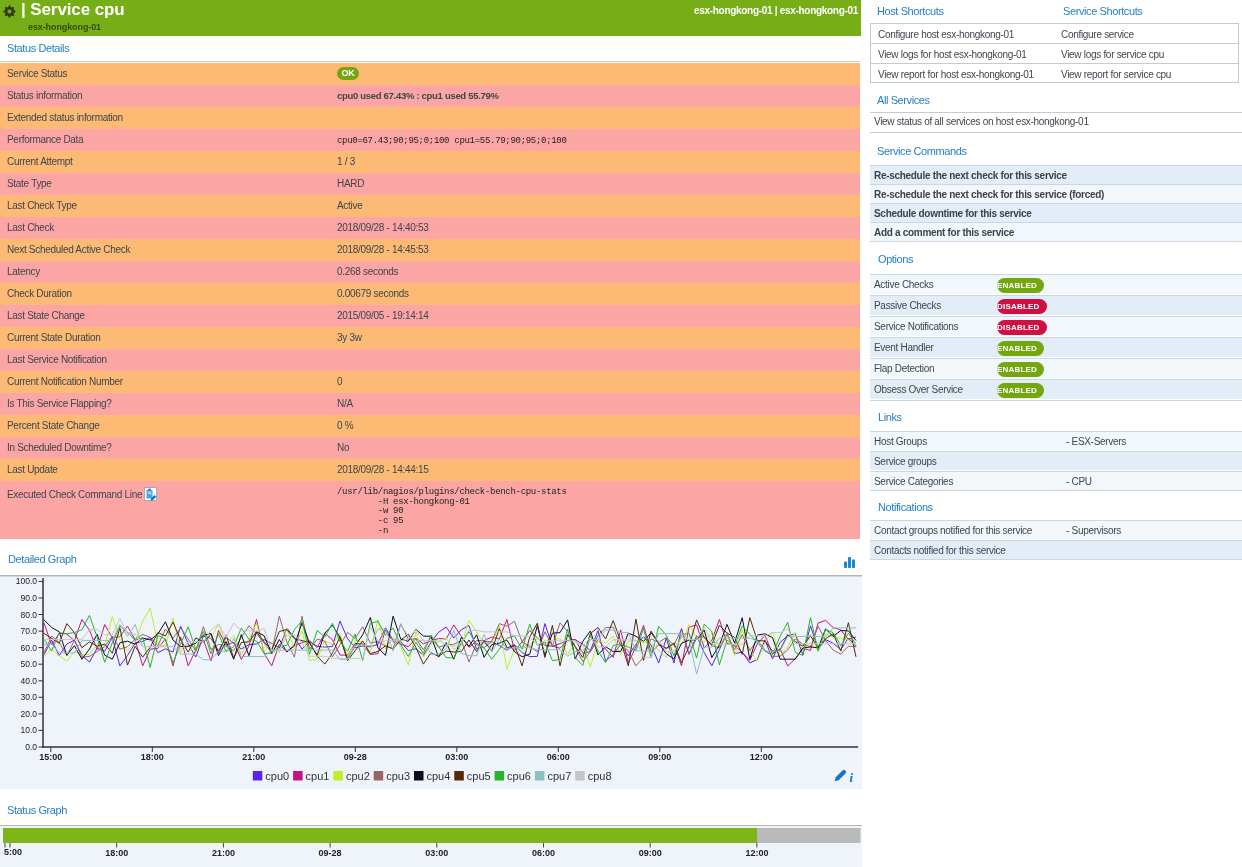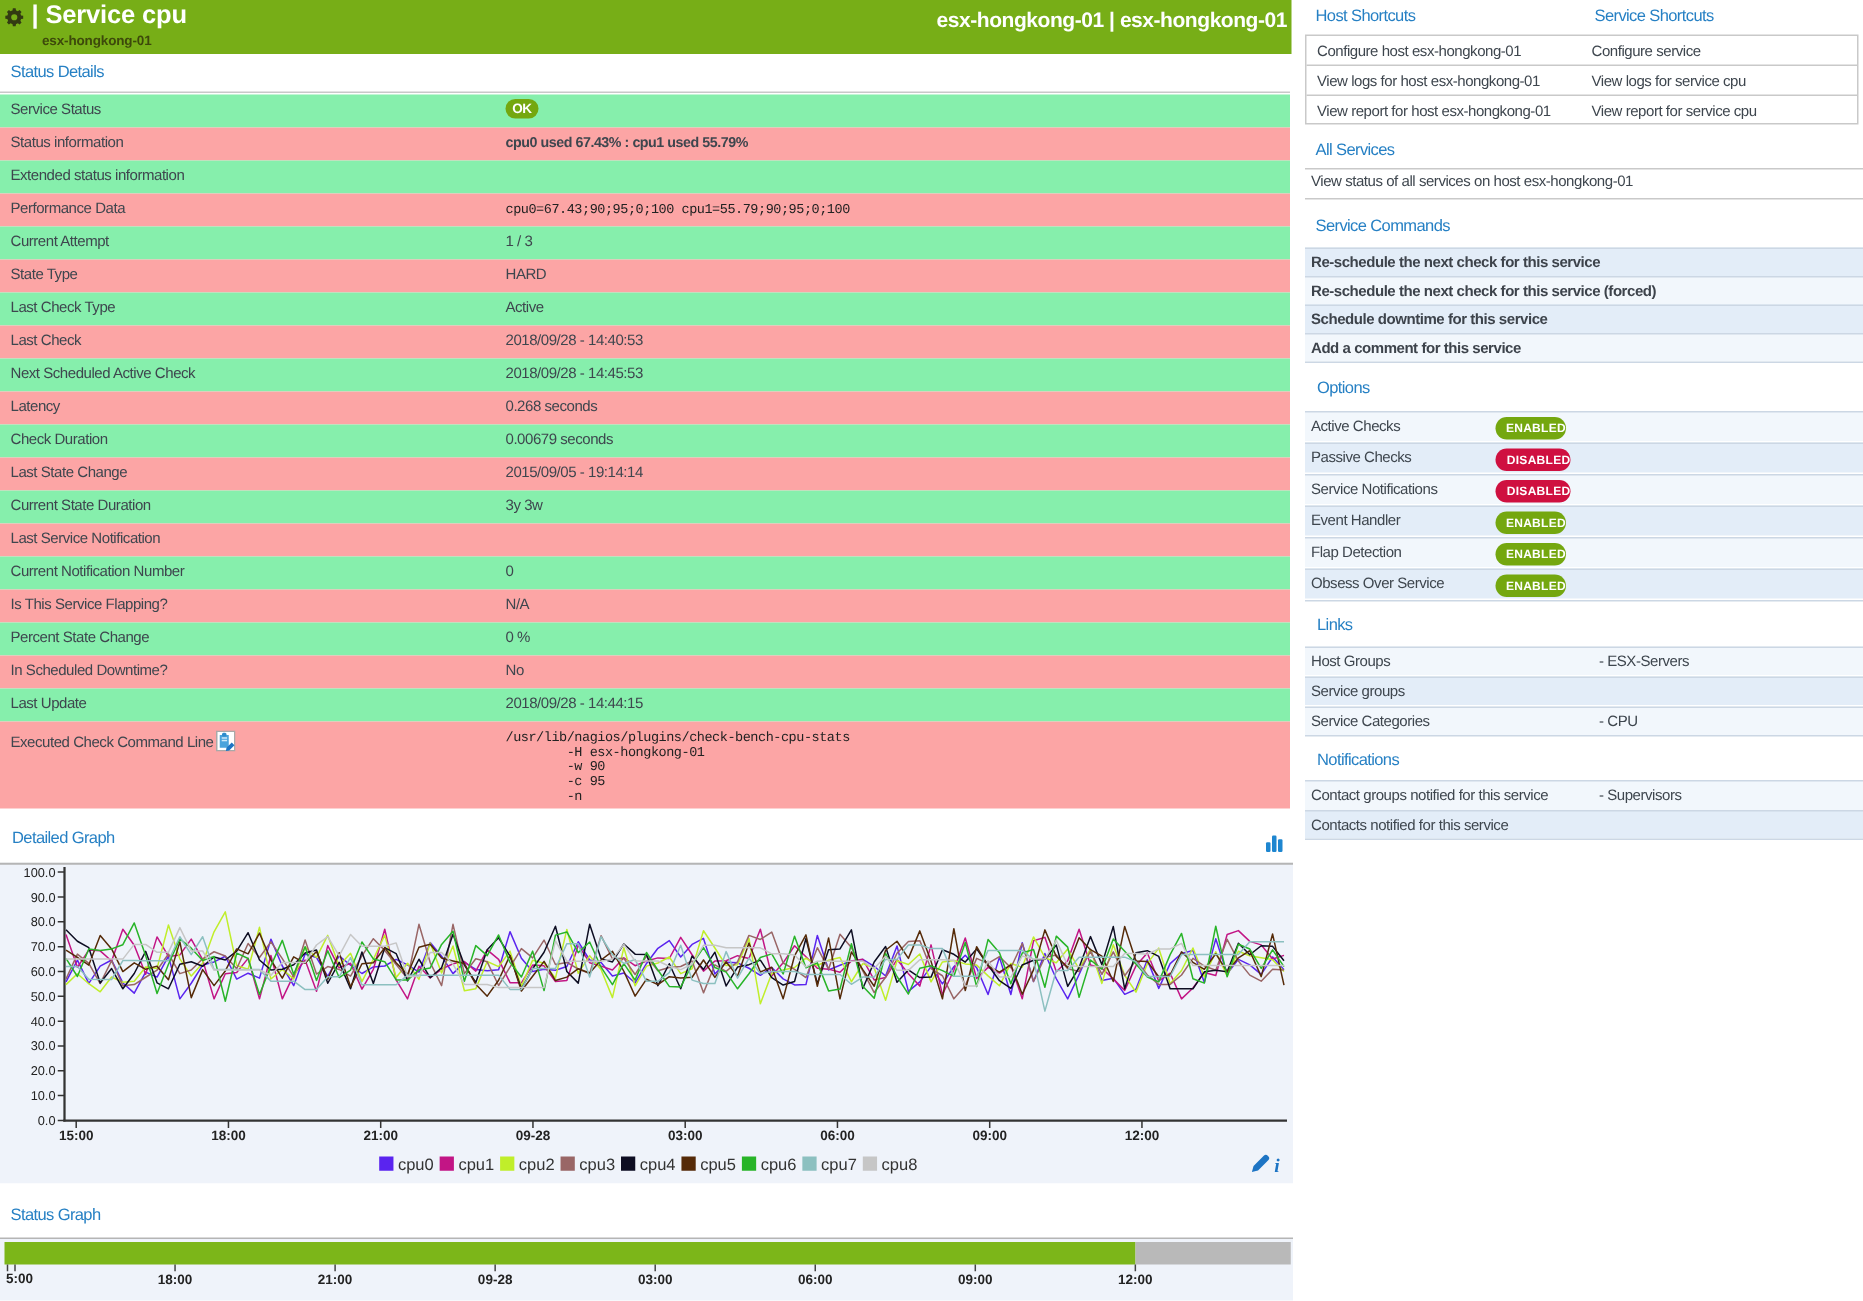--- a/index.html
+++ b/index.html
@@ -1,41 +1,41 @@
 <!DOCTYPE html>
 <html><head><meta charset="utf-8"><style>
 *{margin:0;padding:0;box-sizing:border-box}
 html,body{width:1242px;height:867px;background:#fff;overflow:hidden;
 font-family:"Liberation Sans",sans-serif}
 .abs{position:absolute}
 #hdr{position:absolute;left:0;top:0;width:861px;height:36px;background:#77ae17}
 #hdr .t1{position:absolute;left:21px;top:3px;font-size:17px;line-height:13px;font-weight:bold;color:#fff;letter-spacing:-0.1px}
 #hdr .t2{position:absolute;left:28px;top:22px;font-size:9px;font-weight:bold;color:#3d490b;letter-spacing:-0.1px}
-#hdr .t3{position:absolute;right:3px;top:5px;font-size:14px;font-weight:bold;color:#fff;letter-spacing:-0.3px}
+#hdr .t3{position:absolute;right:3px;top:5px;font-size:10px;font-weight:bold;color:#fff;letter-spacing:-0.3px}
 .ttl{position:absolute;font-size:11px;letter-spacing:-0.4px;color:#2680c4}
 .lr{position:absolute;left:0;width:860px;height:22px;line-height:22px;font-size:10px;letter-spacing:-0.3px;color:#3e464e}
-.lr.a{background:#86efac}
+.lr.a{background:#fdba74}
 .lr.b{background:#fca5a5}
 .lr .lab{position:absolute;left:7px;top:0}
 .lr .val{position:absolute;left:337px;top:0}
 .mono,.cmd{font-family:"Liberation Mono",monospace;font-size:9px;color:#222}
 .cmd{position:absolute;left:337px;top:7px;line-height:9.7px}
 .pill{display:inline-block;background:#74a70f;color:#fff;font-size:9px;font-weight:bold;
 width:22px;height:13px;line-height:13px;text-align:center;border-radius:7px;vertical-align:1px}
 #right{position:absolute;left:870px;top:0;width:372px;height:867px;font-size:10px;letter-spacing:-0.3px;color:#3e464e}
 .shr{position:absolute;left:0;width:367px;height:19px;line-height:19px;border-bottom:1px solid #c9c9c9}
 .shr:last-child{border-bottom:none}
 .shr span{position:absolute;top:0}
 .rr{position:absolute;left:0;width:372px;padding-left:4px;border-top:1px solid #ccd7e4}
 .rr.ra{background:#e3edf8}
 .rr.rb{background:#f2f7fc}
 .rr b{color:#3d434b}
 .rv{position:absolute;left:196px;top:0}
 .pill2{position:absolute;left:127px;top:3px;height:15px;line-height:15px;border-radius:8px;
-color:#fff;font-size:8px;font-weight:bold;text-align:right;letter-spacing:0.2px}
+color:#fff;font-size:8px;font-weight:bold;text-align:left;letter-spacing:0.2px}
 .pen{width:47px;background:#74a70f}
 .pdis{width:50px;background:#cf1040}
 .brd{position:absolute;left:0;width:372px;height:1px;background:#c9c9c9}
 </style></head><body>
 <div id="hdr">
     <svg class="abs" style="left:3px;top:5px" width="13" height="13" viewBox="0 0 24 24">
       <path fill="#333b12" d="M10.3 1h3.4l.5 2.6a8.6 8.6 0 0 1 2.2.9l2.2-1.5 2.4 2.4-1.5 2.2c.4.7.7 1.4.9 2.2l2.6.5v3.4l-2.6.5a8.6 8.6 0 0 1-.9 2.2l1.5 2.2-2.4 2.4-2.2-1.5a8.6 8.6 0 0 1-2.2.9l-.5 2.6h-3.4l-.5-2.6a8.6 8.6 0 0 1-2.2-.9l-2.2 1.5-2.4-2.4 1.5-2.2a8.6 8.6 0 0 1-.9-2.2L1 13.7v-3.4l2.6-.5c.2-.8.5-1.5.9-2.2L3 5.4 5.4 3l2.2 1.5c.7-.4 1.4-.7 2.2-.9zM12 8.2a3.8 3.8 0 1 0 0 7.6 3.8 3.8 0 0 0 0-7.6z"></path>
     </svg>
     <span class="t1">| Service cpu</span>
 <span class="t2">esx-hongkong-01</span>

